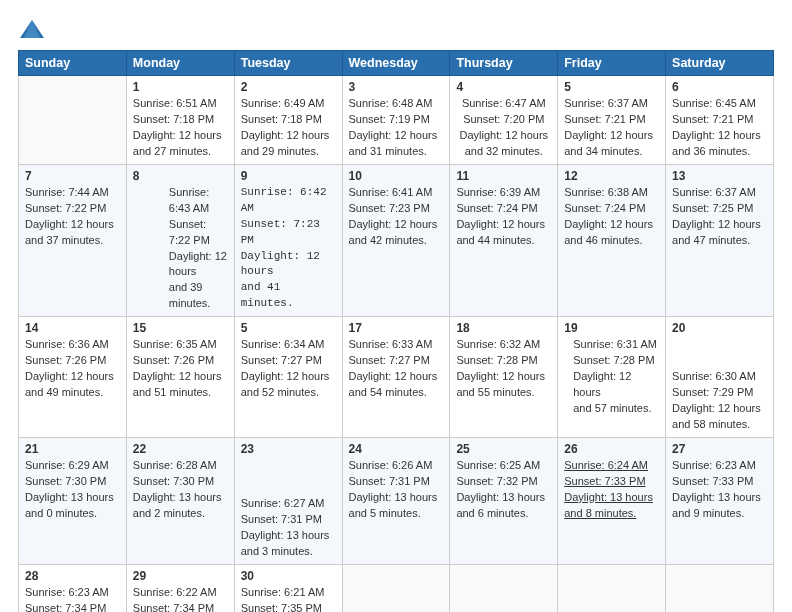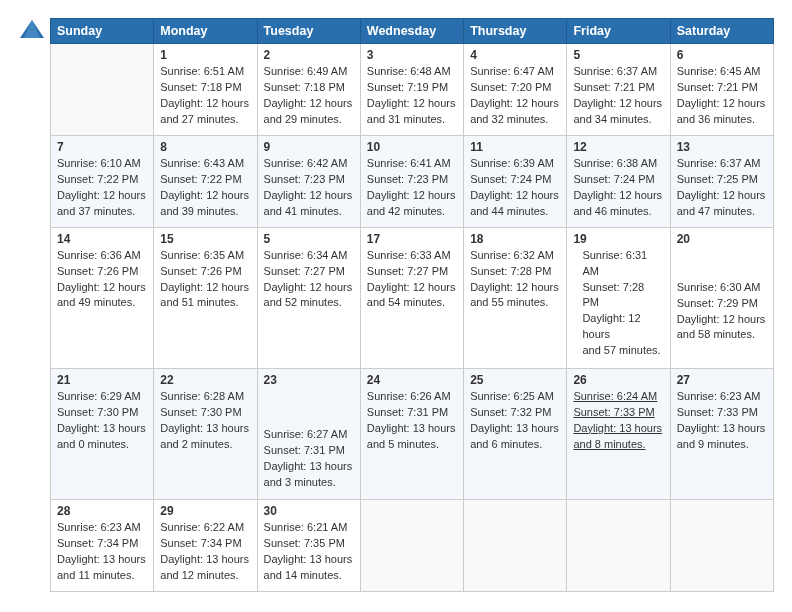--- a/index.html
+++ b/index.html
@@ -8,21 +8,21 @@
       height: 612px;
       background: #ffffff;
       font-family: Arial, sans-serif;
       overflow: hidden;
     }
     .page {
       width: 792px;
       height: 612px;
       padding: 18px 18px 20px 18px;
       display: flex;
-      flex-direction: row;
+      flex-direction: column;
     }
     .header {
       display: flex;
       justify-content: space-between;
       align-items: flex-start;
       margin-bottom: 10px;
     }
     .logo {
       display: flex;
       align-items: center;
@@ -149,21 +149,21 @@
           </td>
           <td>
             <div class="day-number">3</div>
             <div class="day-info" style="white-space: pre-line;">Sunrise: 6:48 AM
 Sunset: 7:19 PM
 Daylight: 12 hours
 and 31 minutes.</div>
           </td>
           <td>
             <div class="day-number">4</div>
-            <div class="day-info" style="white-space: pre-line;">Sunrise: 6:47 AM
+            <div class="day-info" style="white-space: pre-line; text-align: center;">Sunrise: 6:47 AM
 Sunset: 7:20 PM
 Daylight: 12 hours
 and 32 minutes.</div>
           </td>
           <td>
             <div class="day-number">5</div>
             <div class="day-info" style="white-space: pre-line;">Sunrise: 6:37 AM
 Sunset: 7:21 PM
 Daylight: 12 hours
 and 34 minutes.</div>
@@ -172,35 +172,35 @@
             <div class="day-number">6</div>
             <div class="day-info" style="white-space: pre-line;">Sunrise: 6:45 AM
 Sunset: 7:21 PM
 Daylight: 12 hours
 and 36 minutes.</div>
           </td>
         </tr>
         <tr class="row-alt">
           <td>
             <div class="day-number">7</div>
-            <div class="day-info" style="white-space: pre-line;">Sunrise: 6:10 AM
+            <div class="day-info" style="white-space: pre-line;">Sunrise: 7:44 AM
 Sunset: 7:22 PM
 Daylight: 12 hours
 and 37 minutes.</div>
           </td>
           <td>
             <div class="day-number">8</div>
-            <div class="day-info" style="white-space: pre-line;">Sunrise: 6:43 AM
+            <div class="day-info" style="white-space: pre-line; margin-left: 36px;">Sunrise: 6:43 AM
 Sunset: 7:22 PM
 Daylight: 12 hours
 and 39 minutes.</div>
           </td>
           <td>
             <div class="day-number">9</div>
-            <div class="day-info" style="white-space: pre-line;">Sunrise: 6:42 AM
+            <div class="day-info" style="white-space: pre-line; font-family: Liberation Mono, monospace;">Sunrise: 6:42 AM
 Sunset: 7:23 PM
 Daylight: 12 hours
 and 41 minutes.</div>
           </td>
           <td>
             <div class="day-number">10</div>
             <div class="day-info" style="white-space: pre-line;">Sunrise: 6:41 AM
 Sunset: 7:23 PM
 Daylight: 12 hours
 and 42 minutes.</div>

